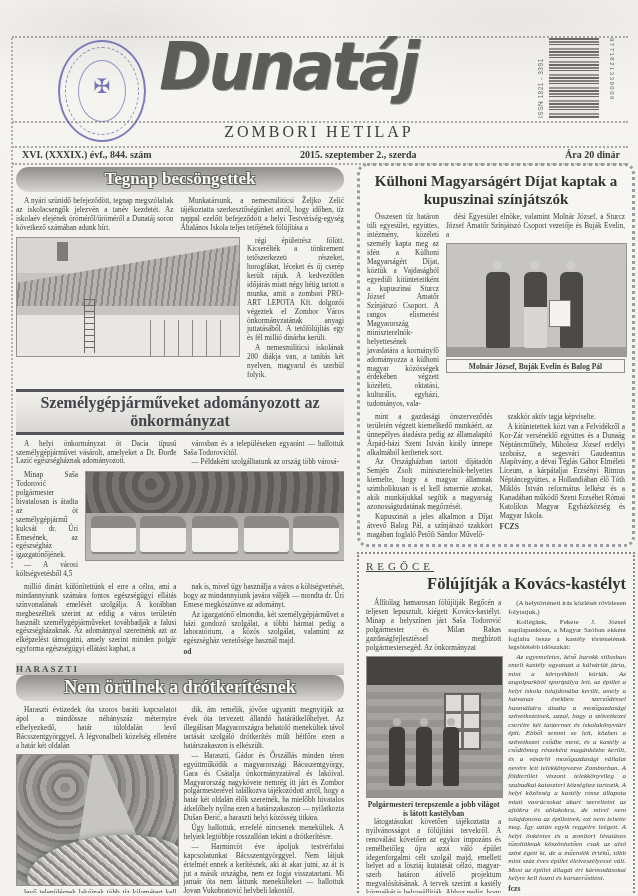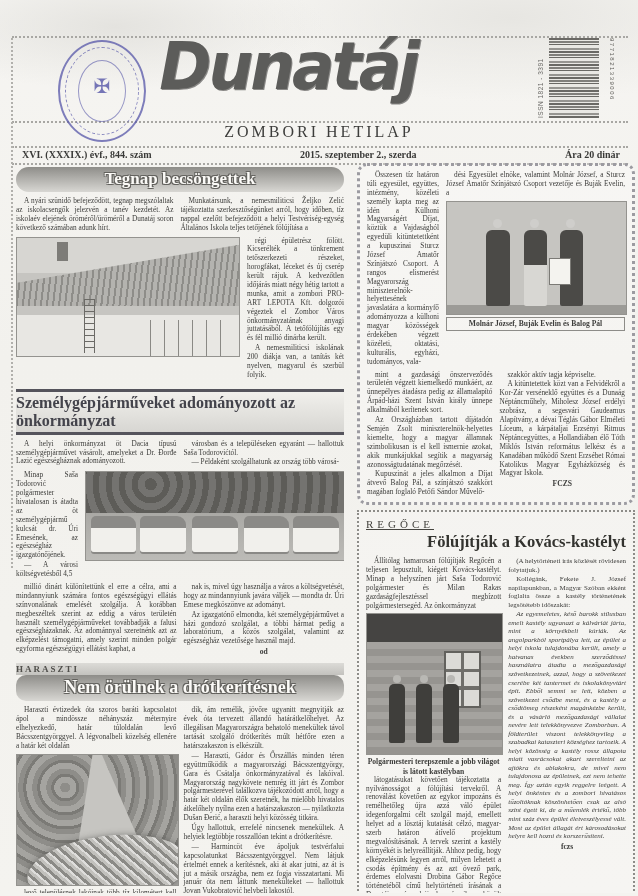--- a/index.html
+++ b/index.html
@@ -34,31 +34,31 @@
             font-size:10px;font-weight:bold;color:#3a3a38;}
 
   
   .txt{font-size:7.3px;line-height:1.22;text-align:justify;color:#3c3c3a;}
   .txt p{margin:0 0 1px 0;text-indent:8px;}
   .cols2{display:flex;gap:7px;}
   .col{flex:1;min-width:0;}
   .w49{flex:0 0 48%;}
   .narrow{flex:0 0 62px;}
   .narrow2{flex:0 0 72px;}
-  .signoff{font-size:7.6px;font-weight:bold;text-align:center;margin-top:1px;}
+  .signoff{font-size:7.6px;font-weight:bold;text-align:left;margin-top:1px;}
   .ital{font-style:italic;}
 
   
   .banner{position:relative;margin:0 0 5px 0;border-radius:14px;text-align:center;
           background:linear-gradient(180deg,#8e8d89 0%,#b7b6b2 55%,#d8d7d3 100%);
           color:#fbfaf7;font-weight:bold;font-size:17px;padding:2px 0 3px;
           text-shadow:1px 1px 0 #63625e,-1px 1px 0 #63625e,1px -1px 0 #63625e,-1px -1px 0 #63625e;}
   .rulebox{margin:8px 0 5px 0;border-top:3px solid #55545c;border-bottom:3px solid #55545c;
            background:linear-gradient(180deg,#f1f0ec,#d7d6d2);
-           color:#43434b;font-weight:bold;font-size:16px;line-height:1.12;padding:2px 0;}
+           text-align:center;color:#43434b;font-weight:bold;font-size:16px;line-height:1.12;padding:2px 0;}
   .kickerstrip{margin-top:7px;background:linear-gradient(180deg,#dcdbd7,#c3c2be);
                font-size:9px;font-weight:bold;letter-spacing:2px;color:#504f4b;padding:1px 0;}
   .boxhead{font-size:15px;font-weight:bold;text-align:center;line-height:1.18;color:#33332f;margin:2px 0 5px;}
   .kicker2{font-size:11px;letter-spacing:4px;text-align:left;text-decoration:underline;color:#45443f;margin:1px 0 2px;}
   .boxhead2{font-size:16.5px;font-weight:bold;text-align:right;color:#33332f;margin:0 0 5px;}
 
   
   .leftcol{position:absolute;left:16px;top:167px;width:328px;height:726px;overflow:hidden;}
   .rightcol{position:absolute;left:357px;top:163px;width:278px;height:730px;overflow:hidden;}
   .scallopbox{border:3px dotted #9c9ba1;border-radius:10px;padding:5px 7px 4px;margin-bottom:5px;background:rgba(255,255,255,.25);}
@@ -227,20 +227,21 @@
         <p>Úgy hallottuk, errefelé nincsenek menekültek. A helyiek legtöbbje rosszallóan tekint a drótkerítésre.</p>
         <p>— Harmincöt éve ápoljuk testvérfalui kapcsolatunkat Bácsszentgyörggyel. Nem látjuk értelmét ennek a kerítésnek, aki át akar jutni, az át is jut a másik országba, nem ez fogja visszatartani. Mi január óta nem láttunk menekülteket — hallottuk Jovan Vukobratović helybeli lakostól.</p>
 
       </div>
     </div>
   </div>
 
   <div class="rightcol">
 
     <div class="scallopbox">
+      <div class="boxhead">Külhoni Magyarságért Díjat kaptak a kupuszinai színjátszók</div>
       <div class="cols2 mb3">
         <div class="narrow2 txt">
           <p>Összesen tíz határon túli egyesület, együttes, intézmény, közéleti személy kapta meg az idén a Külhoni Magyarságért Díjat, köztük a Vajdaságból egyedüli kitüntetettként a kupuszinai Sturcz József Amatőr Színjátszó Csoport. A rangos elismerést Magyarország miniszterelnök-helyettesének javaslatára a kormányfő adományozza a külhoni magyar közösségek érdekében végzett közéleti, oktatási, kulturális, egyházi, tudományos, vala-</p>
         </div>
         <div class="col">
           <div class="txt mb3">
               <p>dési Egyesület elnöke, valamint Molnár József, a Sturcz József Amatőr Színjátszó Csoport vezetője és Buják Evelin, a</p>
             </div>
           <div class="photo" style="width:100%;height:112px">
             <span class="flags"></span>

